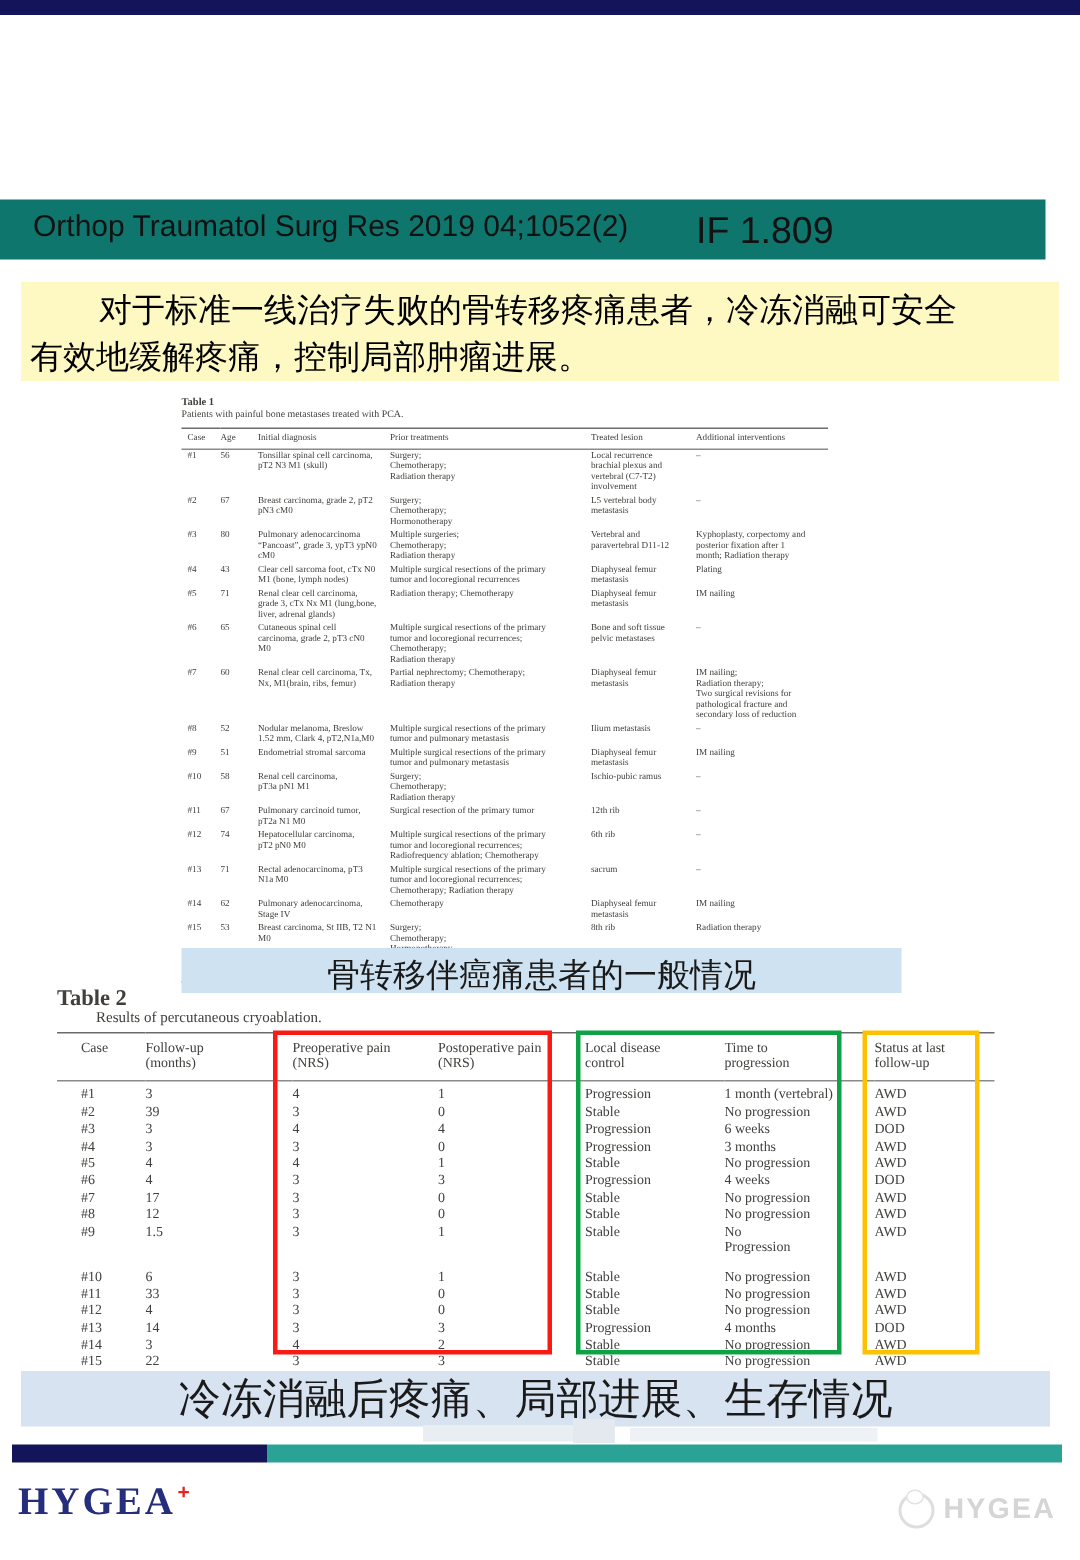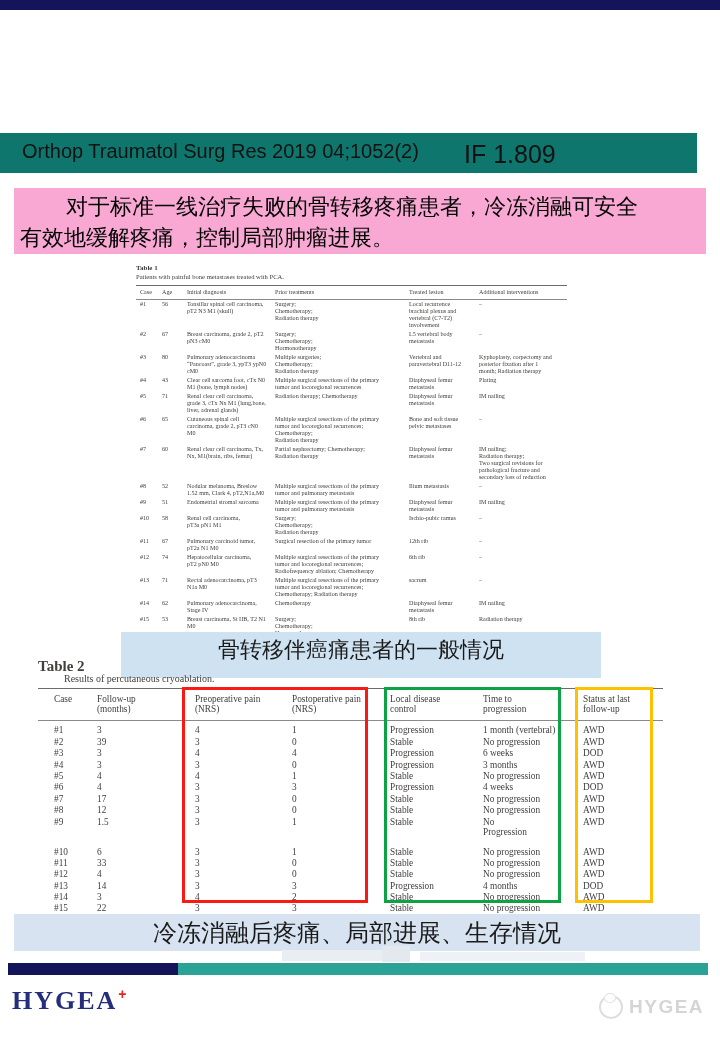--- a/index.html
+++ b/index.html
@@ -10,32 +10,32 @@
   .topbar { position:absolute; top:0; left:0; width:720px; height:10px; background:#14145a; }
 
   .main-title { position:absolute; top:26px; left:18px; width:694px;
                 font-size:29px; line-height:37px; font-weight:700; color:#0c0c0c;
                 letter-spacing:-0.5px; white-space:pre-line; }
 
   .journal-bar { position:absolute; top:133px; left:0; width:697px; height:40px; background:#0f766e; }
   .journal-cite { position:absolute; left:22px; top:7px; font-size:20px; color:#121212; }
   .journal-if   { position:absolute; left:464px; top:7px; font-size:25px; color:#121212; }
 
-  .summary-box { position:absolute; top:188px; left:14px; width:692px; height:66px; background:#f9a8d4;
+  .summary-box { position:absolute; top:188px; left:14px; width:692px; height:66px; background:#fef9c3;
                  font-size:22px; line-height:31px; color:#000; padding:3px 8px 0 6px;
                  text-indent:46px; white-space:pre-line; }
 
   
   .paper { font-family:"Liberation Serif","DejaVu Serif",serif; color:#42403d; }
   .paper .tlabel { font-weight:700; }
   .paper table { border-collapse:collapse; table-layout:fixed; }
   .paper th, .paper td { text-align:left; vertical-align:top; font-weight:400;
                          white-space:pre; overflow:hidden; }
 
-  .t1 { position:absolute; left:136px; top:264px; width:431px; }
+  .t1 { position:absolute; left:121px; top:264px; width:431px; }
   .t1 .tlabel { font-size:7px; line-height:9px; }
   .t1 .tcaption { font-size:6.6px; line-height:8px; margin-bottom:4px; }
   .t1 table { width:431px; font-size:6.1px; line-height:7px;
               border-top:1.5px solid #6b6b6b; border-bottom:1px solid #6b6b6b; }
   .t1 thead th { padding:3px 2px 3px 0; border-bottom:1px solid #8a8a8a; }
   .t1 tbody td { padding:1px 2px 1px 0; }
   .t1 th:first-child, .t1 td:first-child { padding-left:4px; }
 
   .t2 { position:absolute; left:38px; top:660px; width:625px; }
   .t2 .tlabel { font-size:15px; line-height:13px; }
@@ -48,22 +48,22 @@
   .t2 tbody tr:first-child td { padding-top:4px; }
   .t2 tbody tr:nth-child(10) td { padding-top:9px; }
   .t2 .tfoot { font-size:8.8px; line-height:10px; margin-top:4px; }
 
   .hl-box { position:absolute; background:transparent; }
   .hl-red    { left:182px; top:687px; width:186px; height:216px; border:3px solid #fa1a14; }
   .hl-green  { left:384px; top:687px; width:177px; height:216px; border:3px solid #0da344; }
   .hl-orange { left:575px; top:687px; width:78px;  height:216px; border:3px solid #fdc101; }
 
   .caption-box { position:absolute; background:#cfe2f1; text-align:center; color:#1a1a1a; }
-  .cap1 { left:121px; top:632px; width:480px; height:46px; font-size:22px; line-height:35px;text-align:center; }
-  .cap2 { left:14px;  top:914px; width:686px; height:37px; background:#d7e3f0; font-size:24px; line-height:37px; }
+  .cap1 { left:121px; top:632px; width:480px; height:30px; font-size:22px; line-height:35px;text-align:center; }
+  .cap2 { left:14px;  top:914px; width:686px; height:37px; background:#d7e3f0; font-size:28px; line-height:37px; }
 
   .ghost1 { position:absolute; left:282px; top:950px; width:120px; height:11px; background:#e9eef3; }
   .ghost2 { position:absolute; left:420px; top:952px; width:165px; height:9px;  background:#eef1f5; }
   .ghost3 { position:absolute; left:382px; top:946px; width:28px;  height:16px; background:#e3e9ef; }
 
   .bar-navy { position:absolute; left:8px;   top:963px; width:170px; height:12px; background:#14145a; }
   .bar-teal { position:absolute; left:178px; top:963px; width:530px; height:12px; background:#2aa396; }
 
   .logo { position:absolute; left:12px; top:986px; font-family:"Liberation Serif","DejaVu Serif",serif;
           font-weight:700; font-size:26px; letter-spacing:2px; color:#252e7d; }

